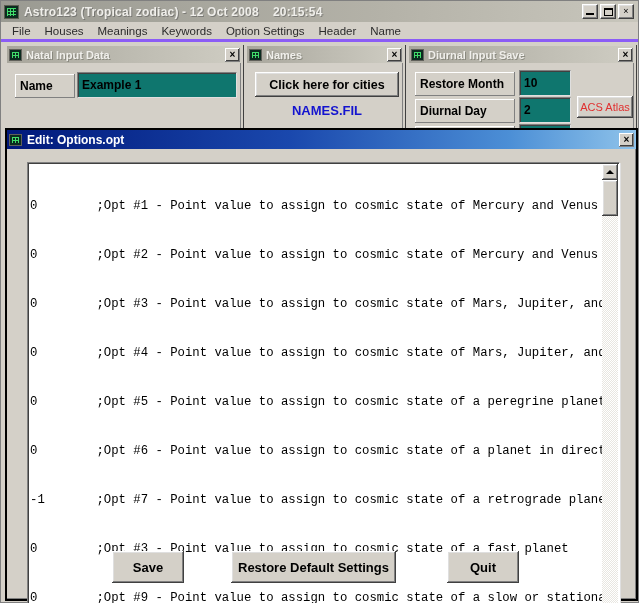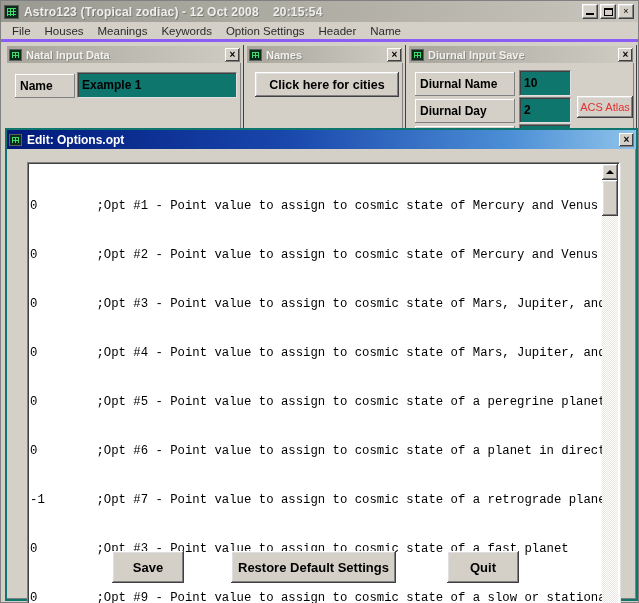--- a/index.html
+++ b/index.html
@@ -193,21 +193,21 @@
     font-weight: bold; color: #000;
     box-sizing: border-box;
   }
 
   
   #edit-window {
     position: absolute;
     left: 4px; top: 127px;
     width: 633px; height: 473px;
     background: #d4d0c8;
-    border: 2px solid #0f766e;
+    border: 2px solid #000000;
     box-shadow: inset -1px -1px 0 #808080;
     box-sizing: border-box;
     z-index: 50;
   }
   #edit-window .edit-tb {
     height: 19px;
     display: flex;
     align-items: center;
     background: linear-gradient(to right, #00187a 0%, #1a48ad 45%, #4c8fd6 80%, #8fc3ea 100%);
     padding: 0 2px 0 2px;
@@ -366,30 +366,31 @@
   </div>
 
   <div class="child" style="left:244px; top:43px; width:160px; height:92px;">
     <div class="child-tb">
       <div class="mini-icon"></div>
       <div class="ct-title">Names</div>
       <div class="tb-spacer"></div>
       <div class="ct-close">×</div>
     </div>
     <div class="btn3d" style="position:absolute; left:8px; top:26px; width:144px; height:25px; font-size:12.5px;">Click here for cities</div>
+    <div class="names-fil" style="position:absolute; left:8px; top:57px; width:144px;">NAMES.FIL</div>
   </div>
 
   <div class="child" style="left:406px; top:43px; width:229px; height:92px;">
     <div class="child-tb">
       <div class="mini-icon"></div>
       <div class="ct-title">Diurnal Input Save</div>
       <div class="tb-spacer"></div>
       <div class="ct-close">×</div>
     </div>
-    <div class="flabel" style="position:absolute; left:6px; top:26px; width:100px; height:24px;">Diurnal Name</div>
+    <div class="flabel" style="position:absolute; left:6px; top:26px; width:100px; height:24px;">Restore Month</div>
     <div class="ftext" style="position:absolute; left:110px; top:24px; width:52px; height:26px;">10</div>
     <div class="flabel" style="position:absolute; left:6px; top:53px; width:100px; height:24px;">Diurnal Day</div>
     <div class="ftext" style="position:absolute; left:110px; top:51px; width:52px; height:26px;">2</div>
     <div class="btn3d acs-atlas" style="position:absolute; left:168px; top:50px; width:56px; height:22px;">ACS Atlas</div>
     <div class="flabel" style="position:absolute; left:6px; top:80px; width:100px; height:18px;"></div>
     <div class="ftext" style="position:absolute; left:110px; top:78px; width:52px; height:18px;"></div>
   </div>
 
   <div id="edit-window">
 

